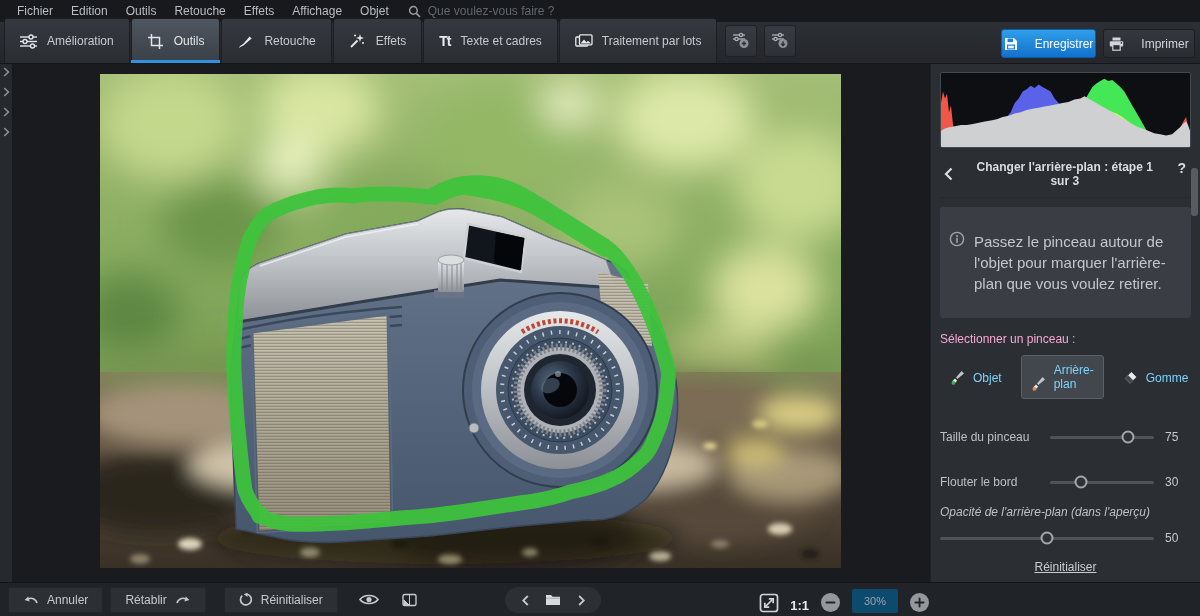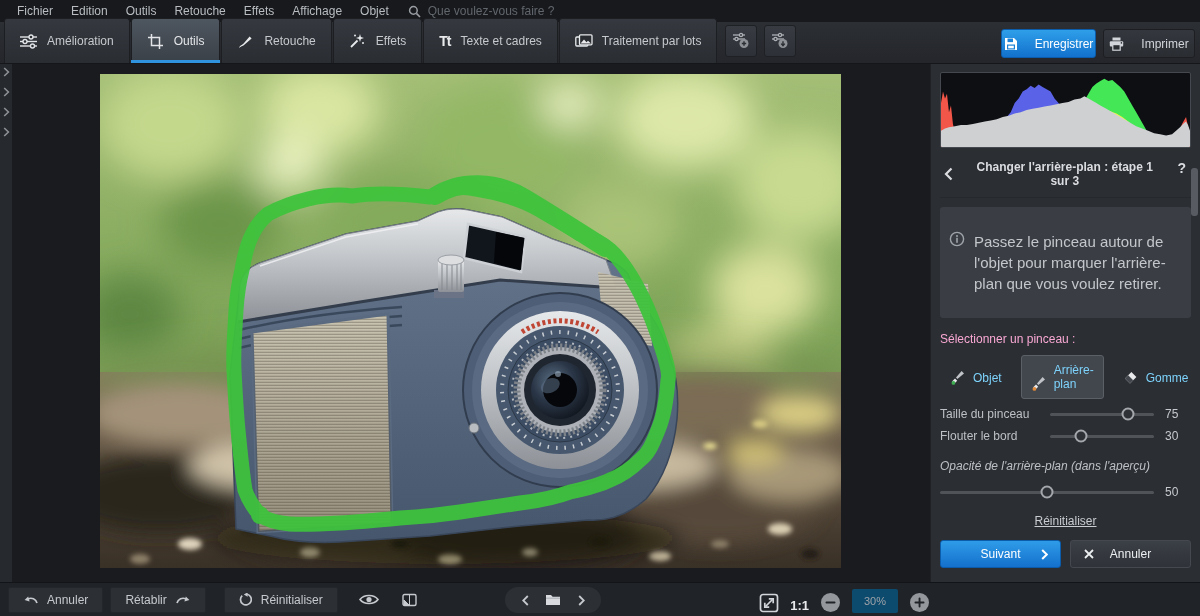--- a/index.html
+++ b/index.html
@@ -37,21 +37,21 @@
   .histogram svg { display:block; width:100%; height:100%; }
   .panel-header { display:flex; gap:17px; padding:3px 2px 9px; border-bottom:1px solid #25282c; margin-bottom:9px; }
   .panel-title { flex:1; text-align:center; font-weight:700; font-size:12px; color:#dadce0; }
   .help-btn { font-weight:700; font-size:14px; color:#dadce0; padding:0 3px; }
   .back-btn { display:grid; place-items:center; padding:0 2px; }
   .info-box { display:flex; gap:9px; background:#3a3e44; border-radius:3px; padding:24px 9px; color:#c3c7cb; font-size:15px; line-height:1.4; }
   .brush-label { margin-top:14px; color:#f9a8d4; }
   .brush-row { display:flex; align-items:center; gap:9px; margin-top:9px; }
   .brush-btn { display:flex; align-items:flex-end; gap:7px; padding:7px 9px; border:1px solid transparent; border-radius:3px; color:#7dd3fc; }
   .brush-btn.active { background:#42464d; border-color:#5b6067; }
-  .slider-row { display:flex; align-items:center; gap:11px; margin-top:8px; color:#bdc1c5; }
+  .slider-row { display:flex; align-items:center; gap:11px; margin-top:31px; color:#bdc1c5; }
   .slider-row .lbl { flex:0 0 99px; }
   .stack-lbl { margin-top:16px; color:#bdc1c5;font-style:italic; }
   .slider-row.stacked { margin-top:12px; }
   .track { position:relative; flex:1; height:3px; background:#505459; border-radius:2px; }
   .thumb { position:absolute; top:50%; width:13px; height:13px; border-radius:50%; background:#2e3136; border:2px solid #a4a8ad; transform:translate(-50%,-50%); }
   .val { flex:0 0 26px; text-align:left; color:#c6c9cd; }
   .reset-link { display:block; text-align:center; margin:15px 0 12px; color:#c9ccd0; text-decoration:underline; }
   .panel-actions { display:flex; gap:9px; }
   .btn-next, .btn-cancel { position:relative; flex:1; height:28px; border-radius:3px; display:flex; align-items:center; justify-content:center; font-size:12px; }
   .btn-next { background:linear-gradient(#2f9ce8,#1470cc); border:1px solid #0c5cac; color:#fff;text-align:right; }

